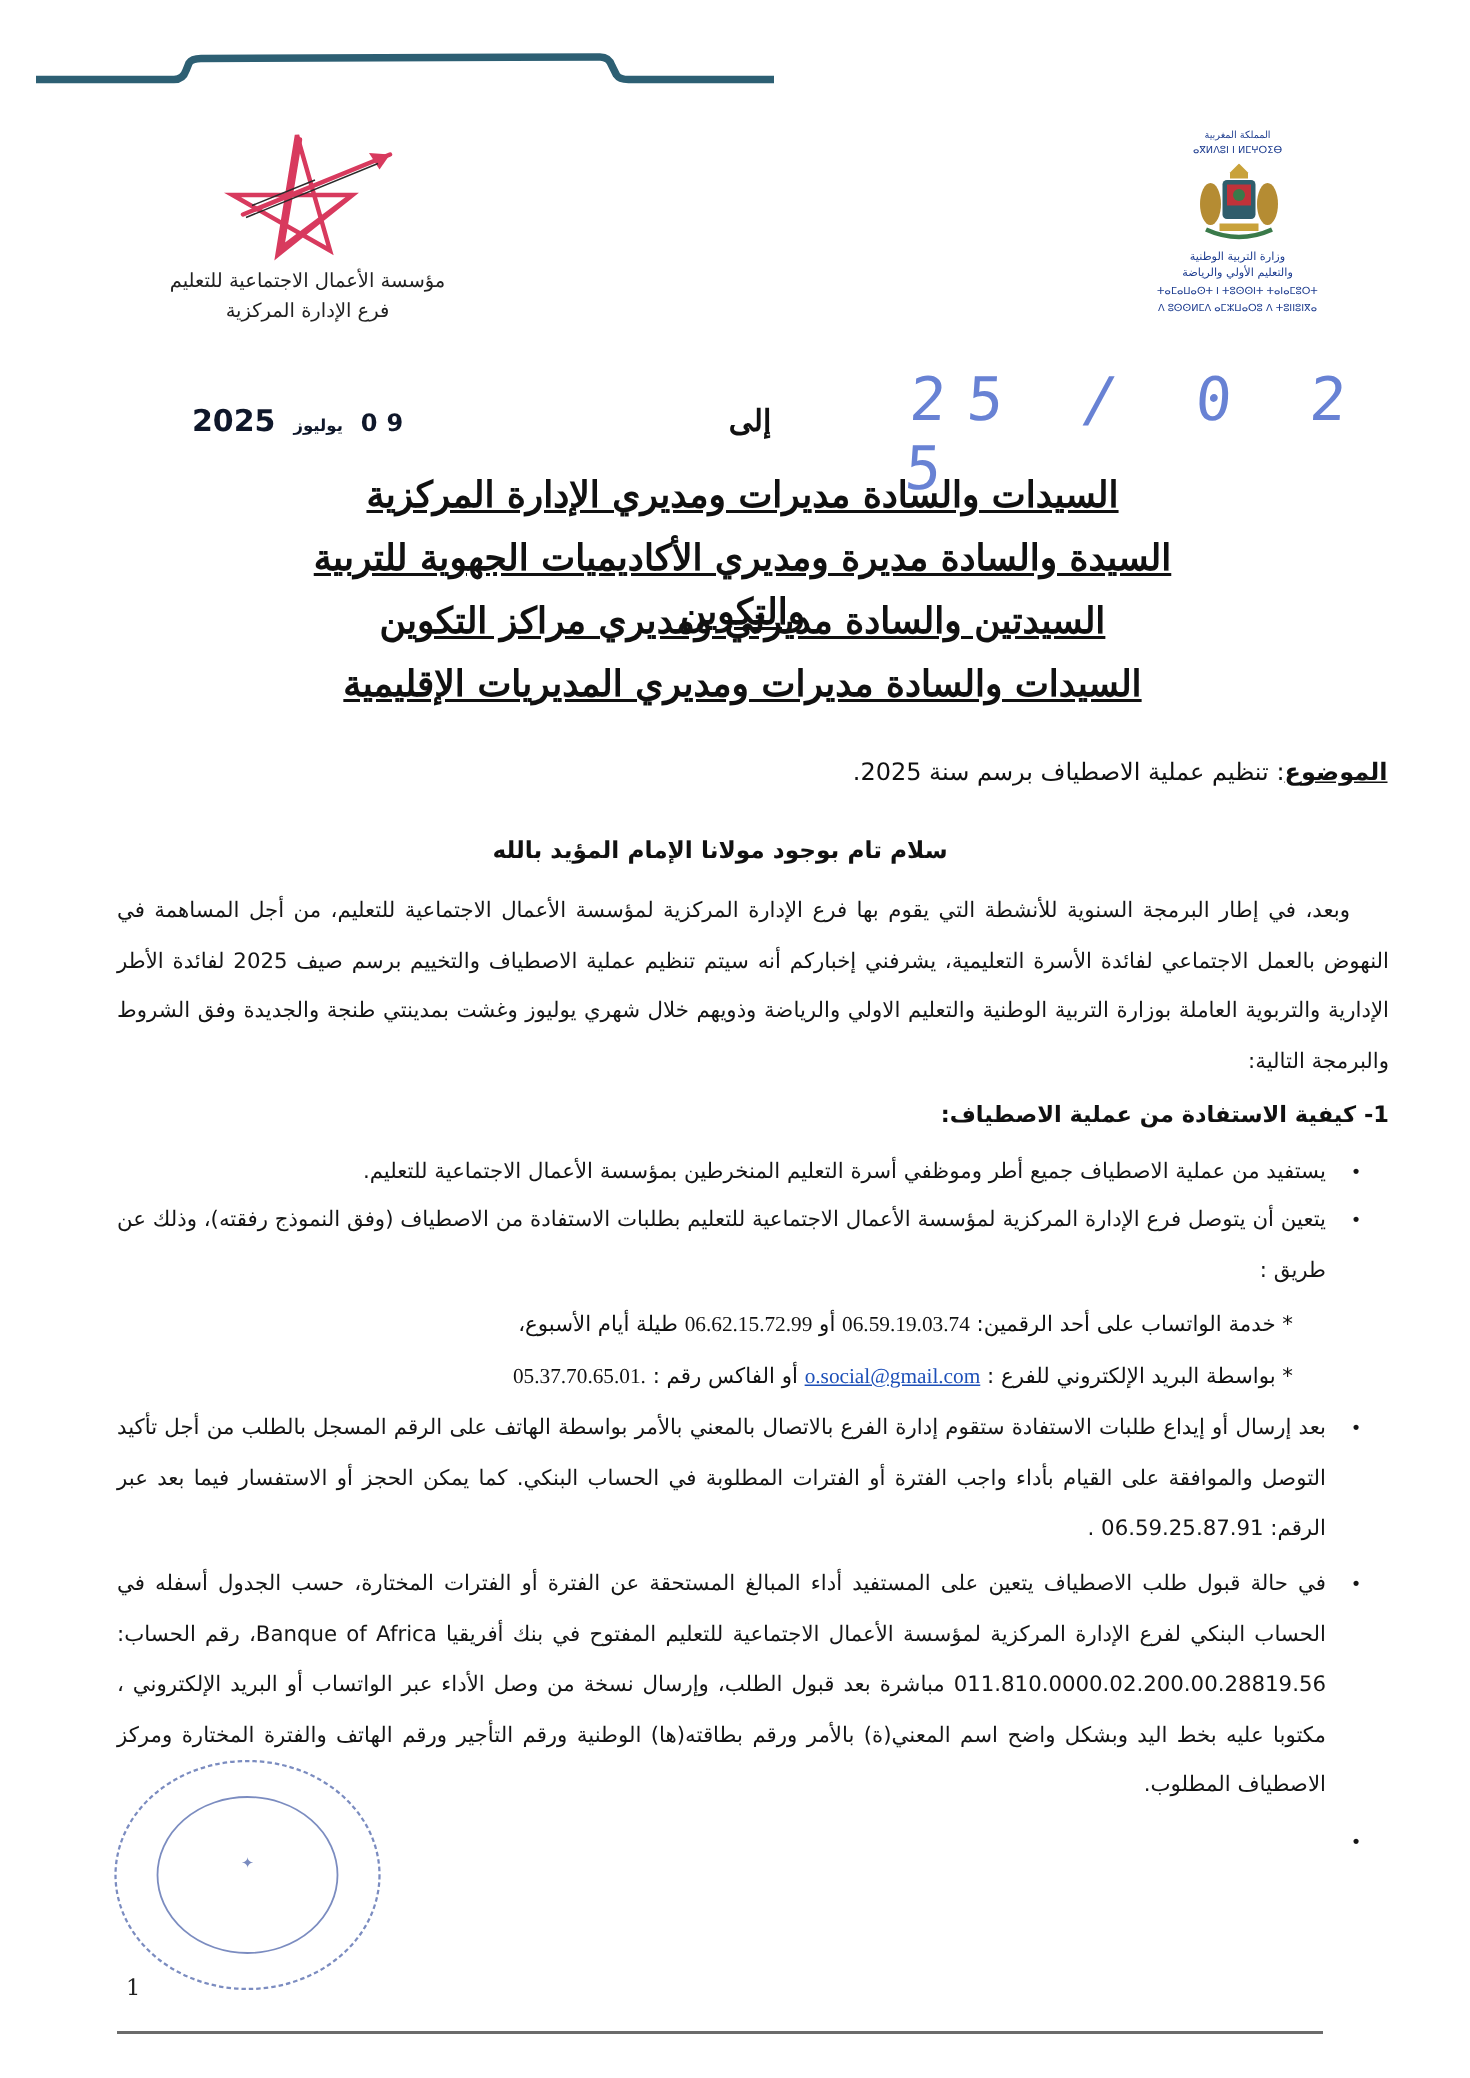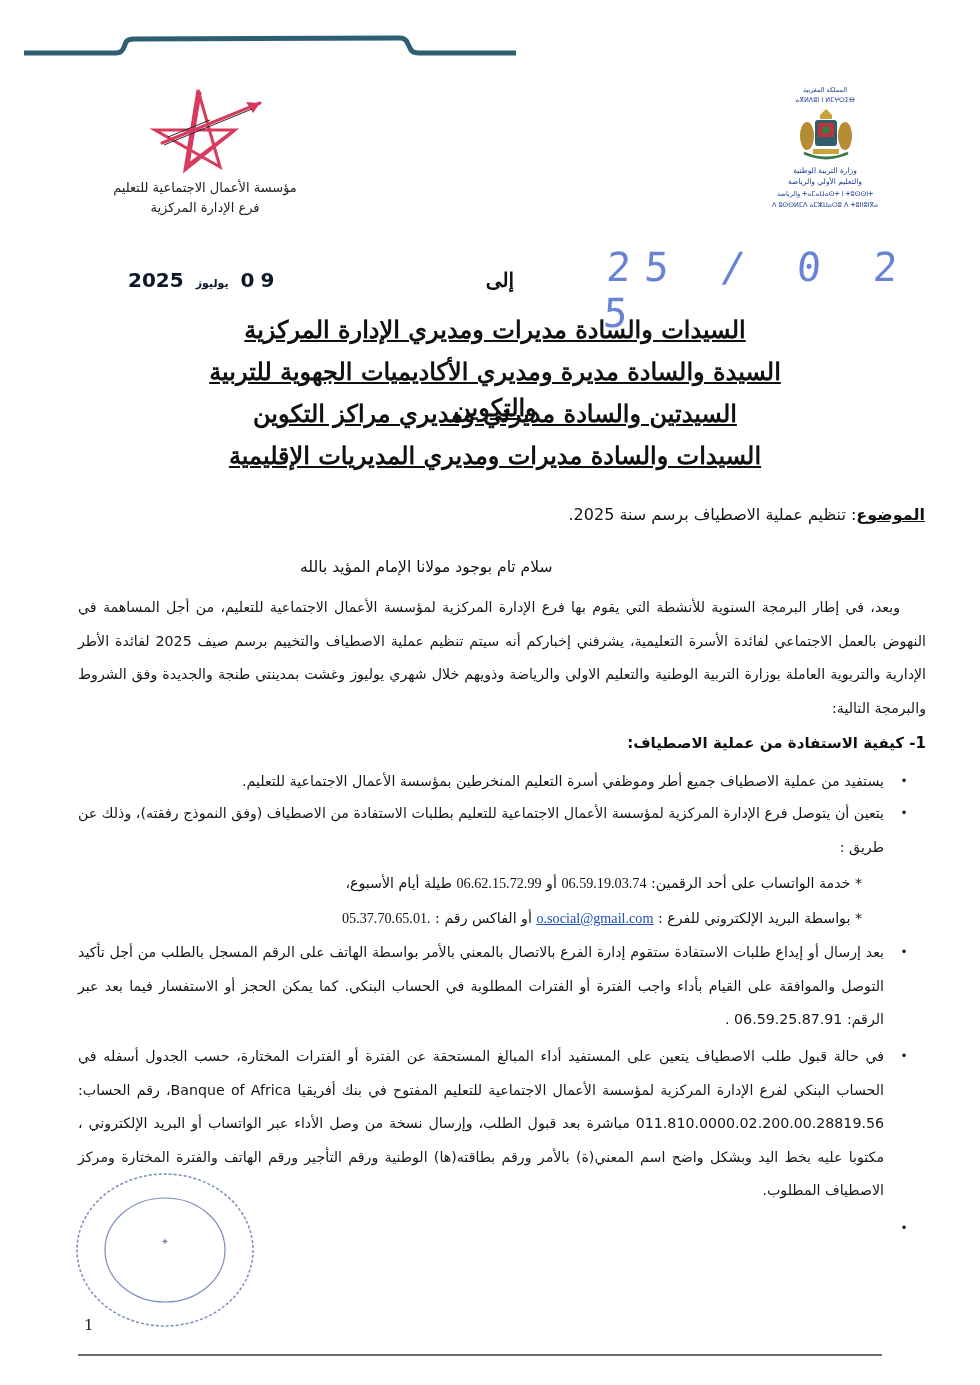--- a/index.html
+++ b/index.html
@@ -38,21 +38,21 @@
     }
 
     
     #date-stamp {
       left: 128px; top: 268px; color: #0f172a;
       font-family: "DejaVu Sans", sans-serif; font-weight: bold;
       display: flex; align-items: baseline; gap: 12px; direction: ltr;
     }
     #date-stamp .yr { font-size: 20px; letter-spacing: 0px; }
     #date-stamp .mo { font-size: 11px; }
-    #date-stamp .dy { font-size: 20px; letter-spacing: 6px; }
+    #date-stamp .dy { font-size: 16px; letter-spacing: 6px; }
 
     
     #ref-stamp {
       left: 605px; top: 244px;
       color: #3e5fc8; font-family: "DejaVu Sans Mono", monospace;
       font-size: 40px; letter-spacing: 14px; opacity: 0.78;
       transform: skewX(-4deg);
     }
 
     #to-label {
@@ -72,22 +72,22 @@
     #recipients div { height: 42px; line-height: 36px; }
 
     
     #subject {
       right: 55px; top: 505px; direction: rtl;
       font-family: "DejaVu Sans", sans-serif; font-size: 16px;
     }
     #subject .subj-key { font-weight: bold; text-decoration: underline; }
 
     #greeting {
-      left: 300px; top: 558px; width: 360px; text-align: left;
-      direction: rtl; font-weight: normal; font-size: 15.5px;
+      left: 300px; top: 558px; width: 360px; text-align: center;
+      direction: rtl; font-weight: bold; font-size: 15.5px;
       font-family: "DejaVu Sans", sans-serif;
     }
 
     
     .para {
       direction: rtl; text-align: justify;
       font-family: "DejaVu Sans", sans-serif; font-size: 14.2px;
       line-height: 33.5px; color: #151515;
     }
     #intro { left: 78px; top: 591px; width: 848px; text-indent: 26px; }
@@ -157,21 +157,21 @@
     <rect x="17" y="11" width="22" height="26" rx="3" fill="#2f5d6b"></rect>
     <rect x="20" y="14" width="16" height="14" fill="#c0323a"></rect>
     <circle cx="28" cy="21" r="4" fill="#3a7a4a"></circle>
     <ellipse cx="9" cy="27" rx="7" ry="14" fill="#b58c33"></ellipse>
     <ellipse cx="47" cy="27" rx="7" ry="14" fill="#b58c33"></ellipse>
     <path d="M6 44 Q28 54 50 44" stroke="#3a7a4a" stroke-width="3" fill="none"></path>
     <rect x="15" y="40" width="26" height="5" fill="#c9a23a"></rect>
   </svg>
   <div class="emb-text" style="top:84px;font-size:7.5px;">وزارة التربية الوطنية</div>
   <div class="emb-text" style="top:95px;font-size:7.5px;">والتعليم الأولي والرياضة</div>
-  <div class="emb-text" style="top:108px;">ⵜⴰⵎⴰⵡⴰⵙⵜ ⵏ ⵜⵓⵙⵙⵏⵜ والرياضة</div>
+  <div class="emb-text" style="top:108px;">ⵜⴰⵎⴰⵡⴰⵙⵜ ⵏ ⵜⵓⵙⵙⵏⵜ ⵜⴰⵏⴰⵎⵓⵔⵜ</div>
   <div class="emb-text" style="top:119px;">ⴷ ⵓⵙⵙⵍⵎⴷ ⴰⵎⵣⵡⴰⵔⵓ ⴷ ⵜⵓⵏⵏⵓⵏⴳⴰ</div>
 </div>
 
 <div id="date-stamp" class="abs">
   <span class="yr">2025</span>
   <span class="mo">يوليوز</span>
   <span class="dy">09</span>
 </div>
 
 <div id="to-label" class="abs">إلى</div>

